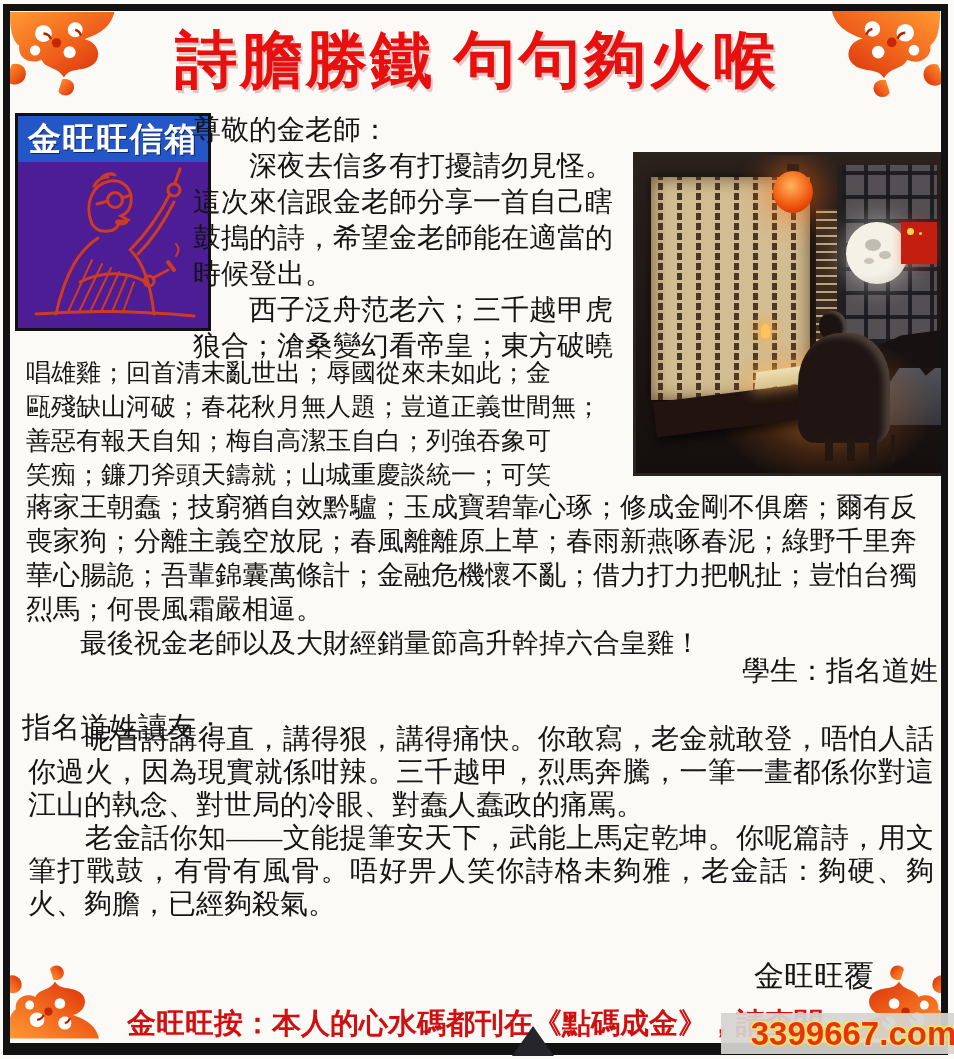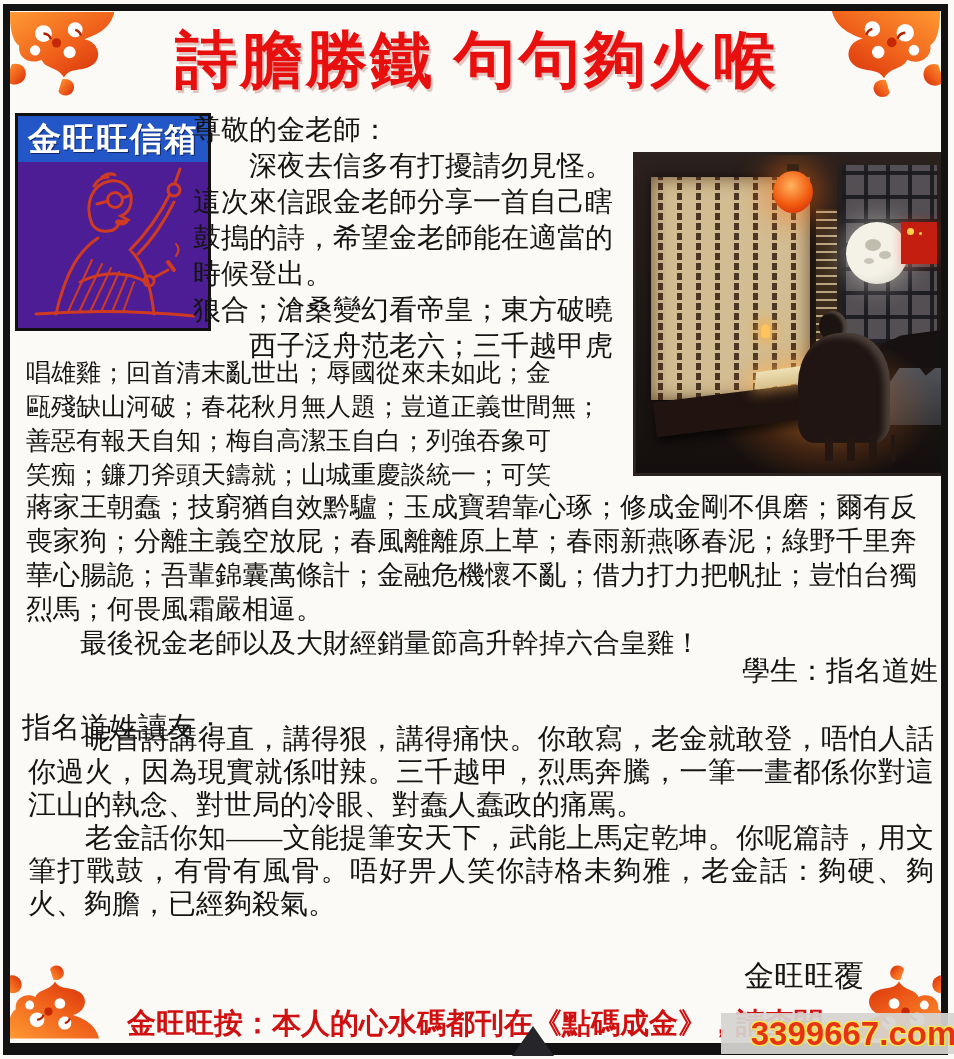--- a/index.html
+++ b/index.html
@@ -116,21 +116,21 @@
   
   .tline{white-space:nowrap;}
   .letter-narrow{position:absolute;left:193px;top:112px;width:440px;font-size:28px;line-height:36px;z-index:2;}
   .letter-mid{position:absolute;left:26px;top:356px;width:608px;font-size:25px;line-height:34px;z-index:2;}
   .letter-full{position:absolute;left:26px;top:490px;width:906px;font-size:27px;line-height:34px;z-index:2;}
   .letter-sign{position:absolute;left:26px;top:652px;width:912px;text-align:right;font-size:28px;z-index:2;}
   
   .reply-sal{position:absolute;left:22px;top:688px;font-size:29px;z-index:2;margin-top:20px;}
   .reply-paras{position:absolute;left:28px;top:722px;width:906px;font-size:28px;line-height:33px;text-align:justify;z-index:2;}
   .reply-paras .reply-para{margin:0;}
-  .reply-sign{position:absolute;left:26px;top:956px;width:838px;text-align:right;font-size:30px;z-index:2;}
+  .reply-sign{position:absolute;left:36px;top:956px;width:838px;text-align:right;font-size:30px;z-index:2;}
   
   .footer-note{
     position:absolute;left:127px;top:1004px;font-size:29px;font-weight:bold;
     color:#d01010;white-space:nowrap;z-index:4;
   }
   .bottom-marker{
     position:absolute;left:512px;top:1026px;width:0;height:0;z-index:5;
     border-left:21px solid transparent;border-right:21px solid transparent;
     border-bottom:30px solid #26262a;
   }
@@ -256,22 +256,22 @@
   <div class="figure-body"></div>
   <div class="stool"></div>
 </div>
 
 <div class="letter-narrow">
     <div class="tline">尊敬的金老師：</div>
     <div class="tline">　　深夜去信多有打擾請勿見怪。</div>
     <div class="tline">這次來信跟金老師分享一首自己瞎</div>
     <div class="tline">鼓搗的詩，希望金老師能在適當的</div>
     <div class="tline">時候登出。</div>
+    <div class="tline">　　西子泛舟范老六；三千越甲虎</div>
     <div class="tline">狼合；滄桑變幻看帝皇；東方破曉</div>
-    <div class="tline">　　西子泛舟范老六；三千越甲虎</div>
   </div>
 <div class="letter-mid">
     <div class="tline">唱雄雞；回首清末亂世出；辱國從來未如此；金</div>
     <div class="tline">甌殘缺山河破；春花秋月無人題；豈道正義世間無；</div>
     <div class="tline">善惡有報天自知；梅自高潔玉自白；列強吞象可</div>
     <div class="tline">笑痴；鐮刀斧頭天鑄就；山城重慶談統一；可笑</div>
   </div>
 <div class="letter-full">
     <div class="tline">蔣家王朝蠢；技窮猶自效黔驢；玉成寶碧靠心琢；修成金剛不俱磨；爾有反</div>
     <div class="tline">喪家狗；分離主義空放屁；春風離離原上草；春雨新燕啄春泥；綠野千里奔</div>

